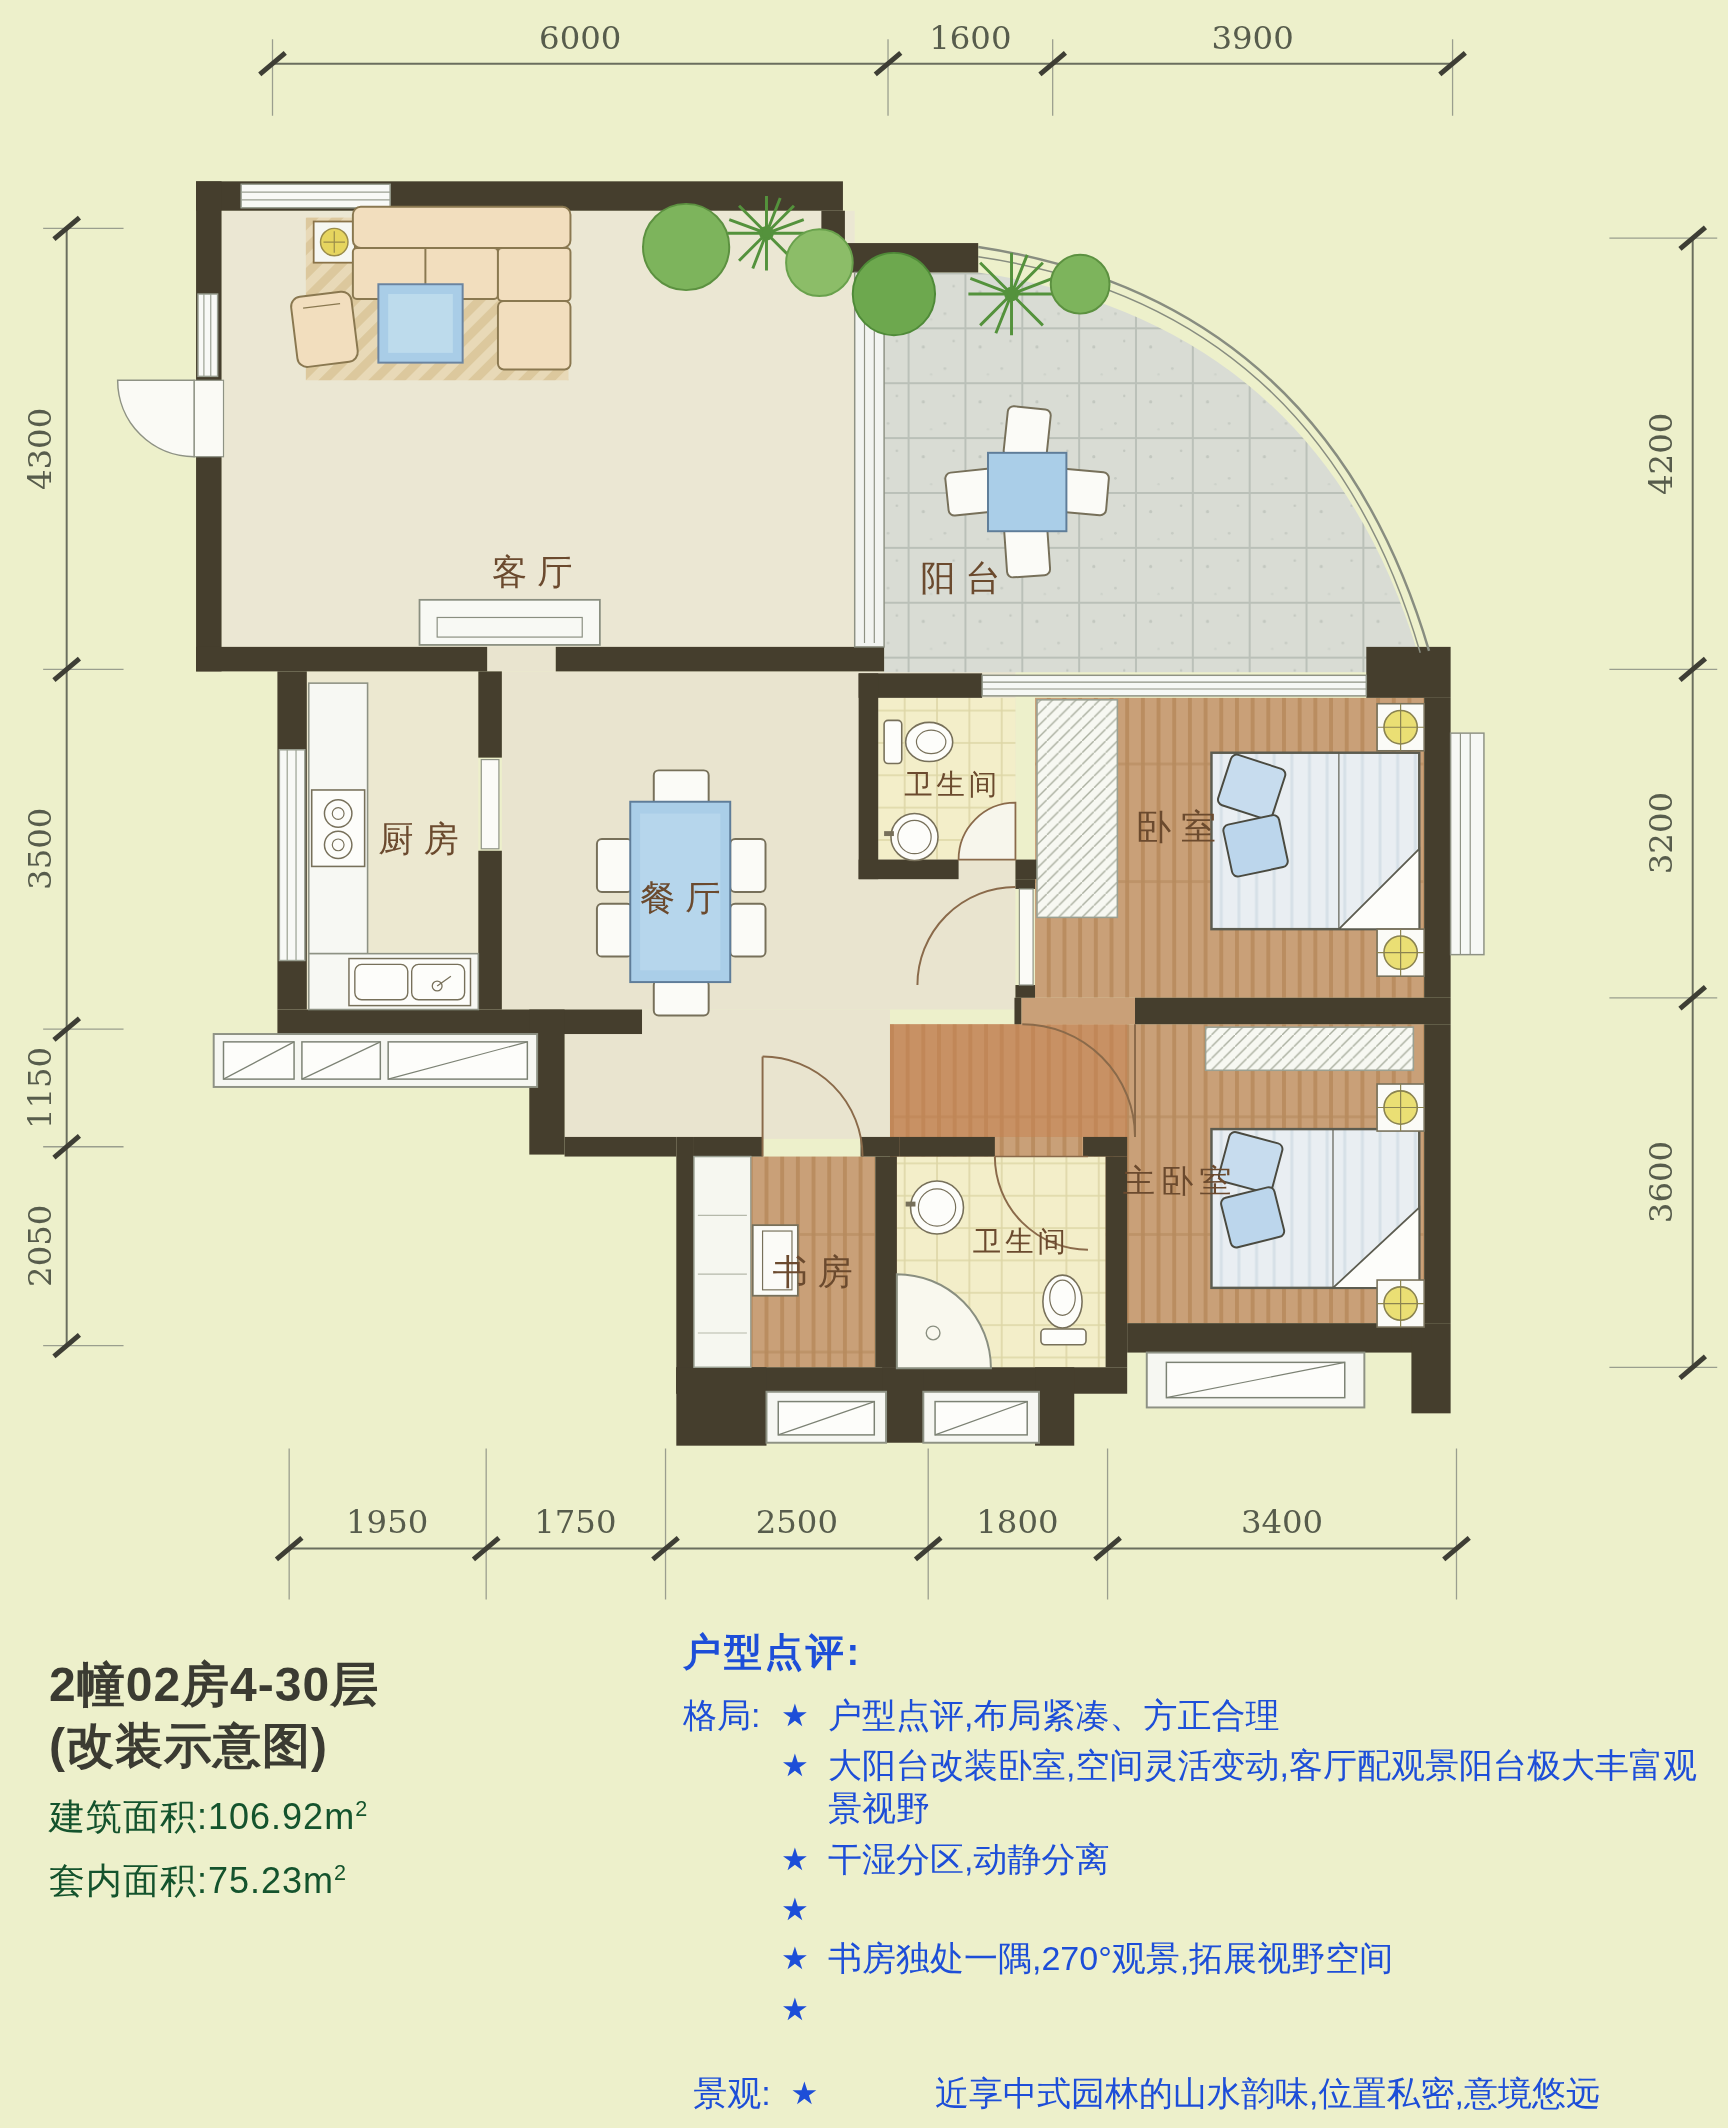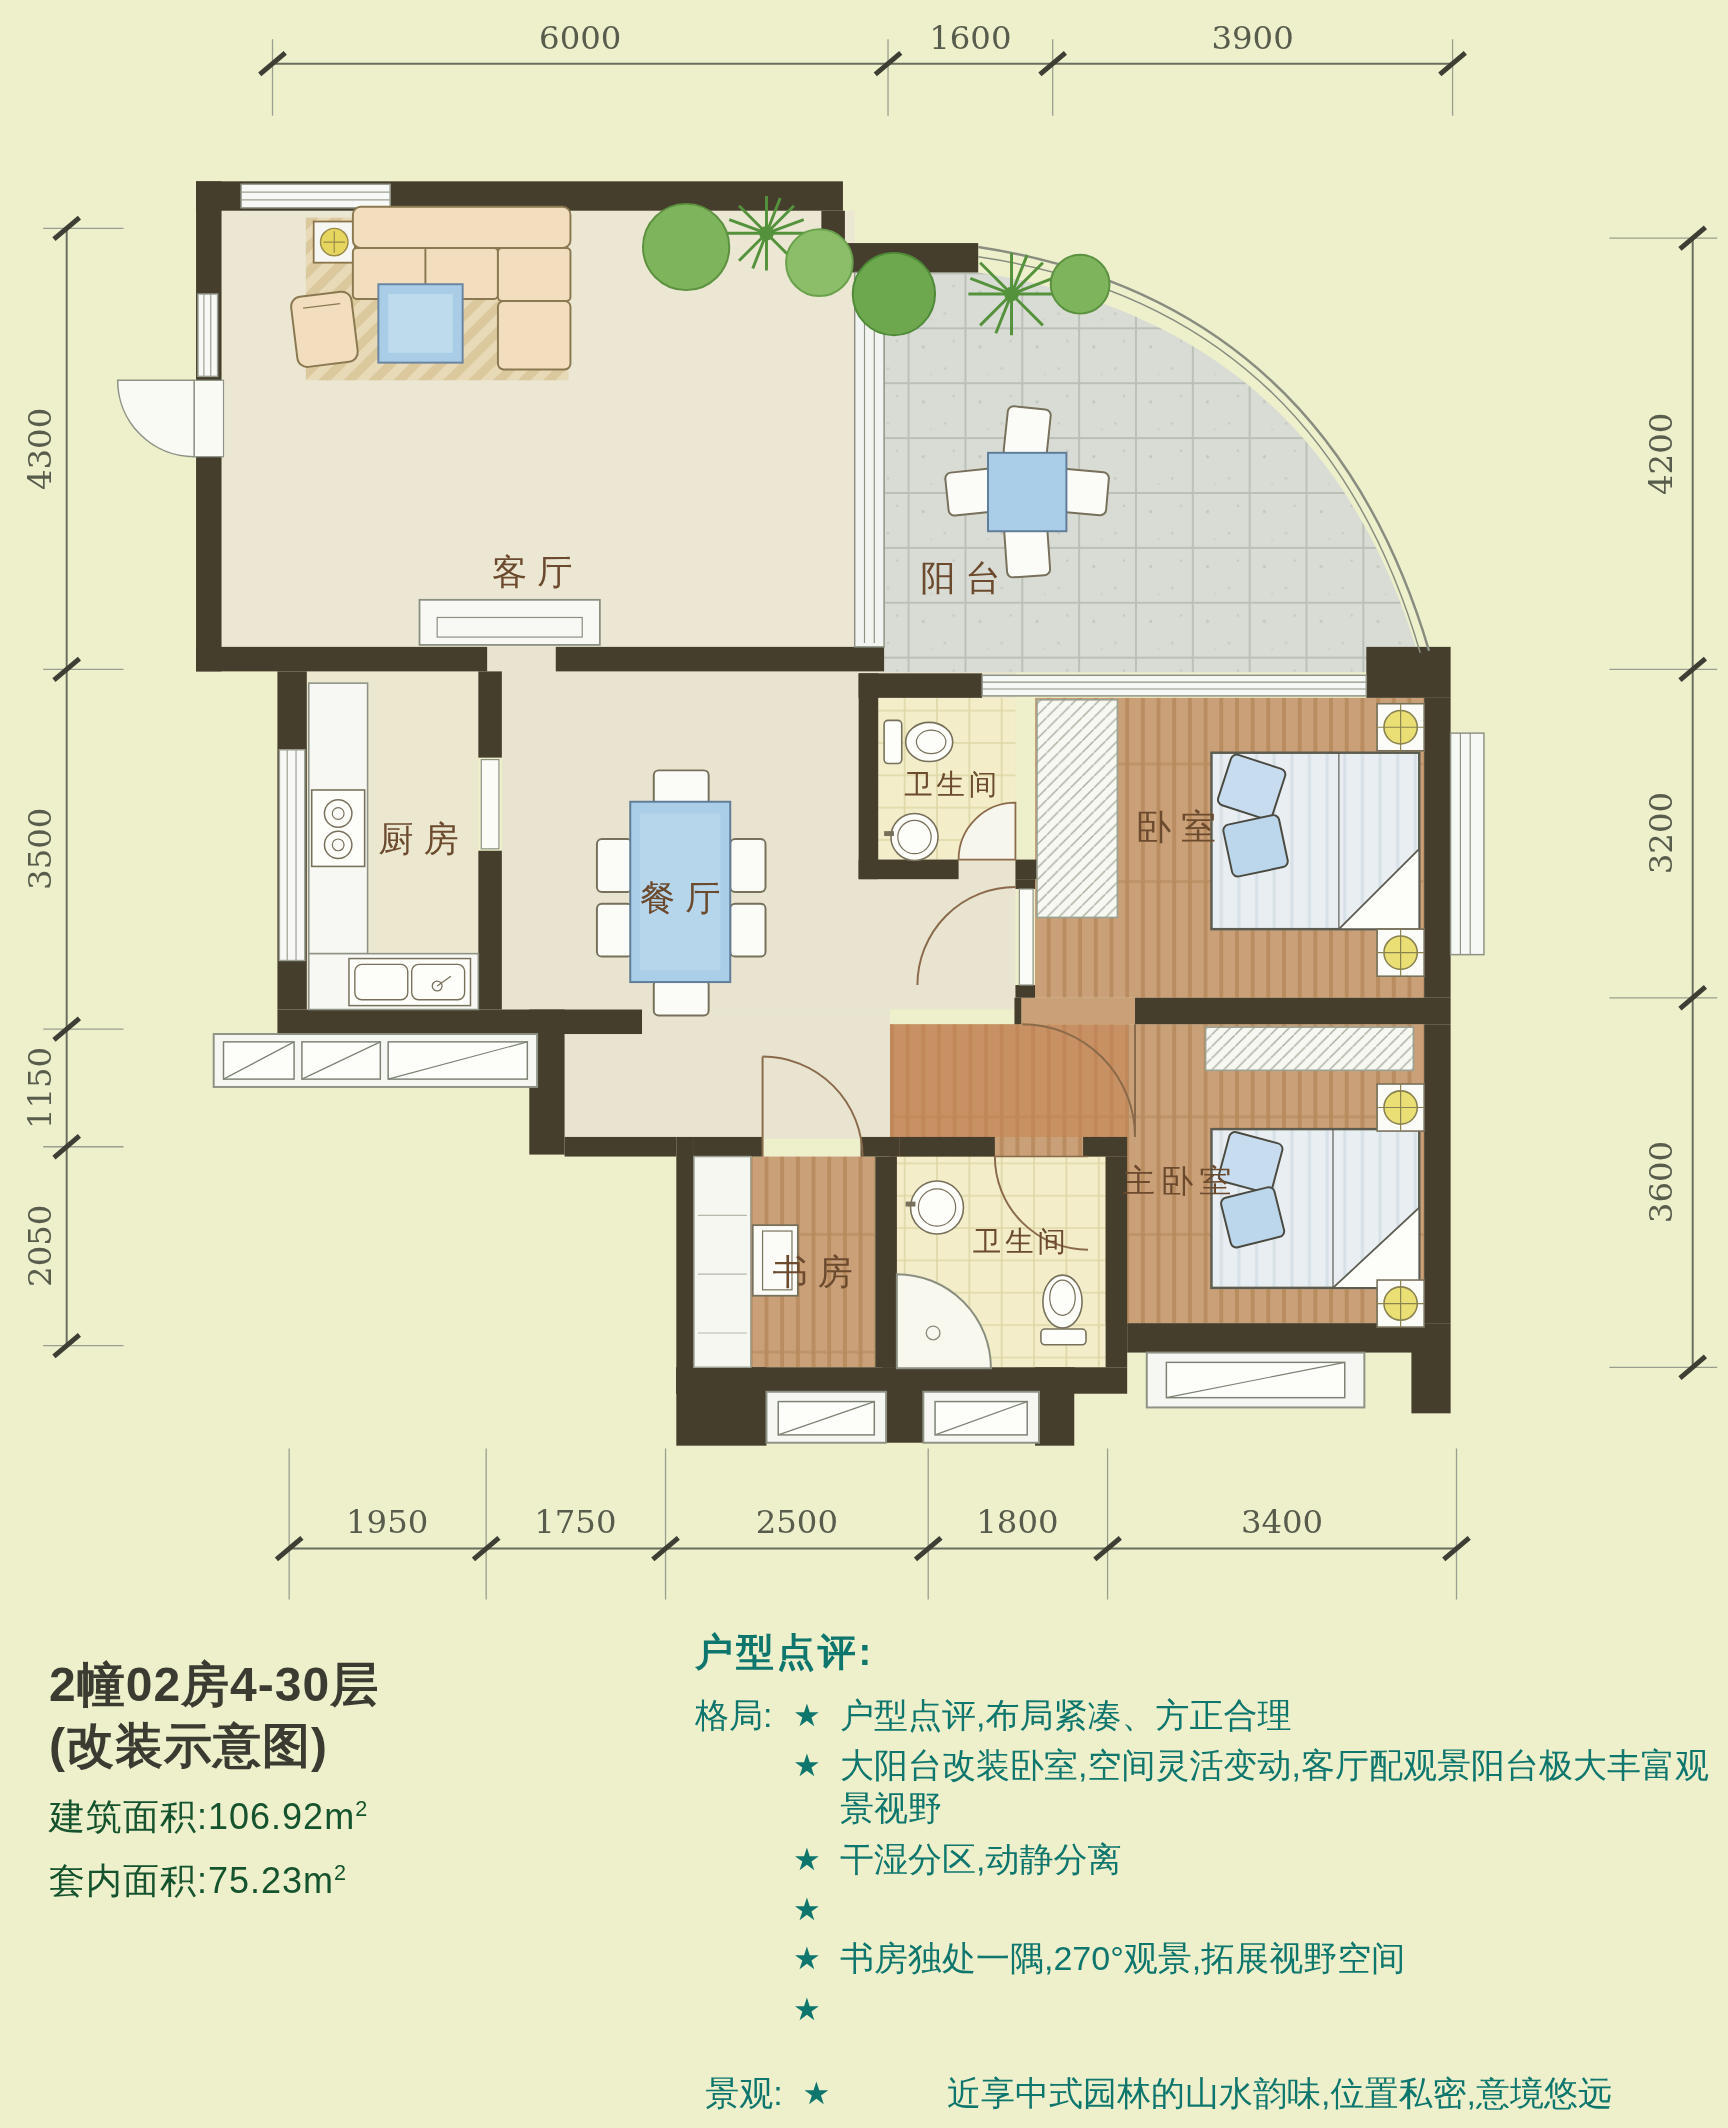--- a/index.html
+++ b/index.html
@@ -8,21 +8,21 @@
   svg{position:absolute;left:0;top:0;}
   svg text{font-family:"DejaVu Serif",serif;}
   .dim-num{font-size:33px;fill:#575c4c;}
   .room-label{font-size:36px;fill:#6b4a2e;letter-spacing:10px;}
   .room-label-sm{font-size:29px;fill:#6b4a2e;letter-spacing:4px;}
   .title-block{position:absolute;left:49px;top:1654px;color:#3b3b32;}
   .title-line{font-size:48px;font-weight:bold;letter-spacing:1px;line-height:1.28;}
   .area-row{font-size:36px;color:#14532d;margin-top:15.7px;letter-spacing:1px;}
   .area-row:first-of-type{margin-top:29px;}
   .area-row sup{font-size:21.6px;}
-  .review{position:absolute;left:683px;top:1627px;width:1024px;color:#0f766e;margin-left:12px;}
+  .review{position:absolute;left:683px;top:1627px;width:1024px;color:#1d4ed8;}
   .review-heading{font-size:38px;font-weight:bold;letter-spacing:2.9px;margin-bottom:15.7px;}
   .r-row{display:flex;margin-bottom:7.8px;line-height:1.26;font-size:34px;}
   .r-label{flex:0 0 98px;}
   .r-star{flex:0 0 47px;font-size:31px;padding-top:2px;}
   .r-text{flex:1;}
   .group-gap{margin-top:43px;text-align:center;}
 </style>
 </head>
 <body>
 

